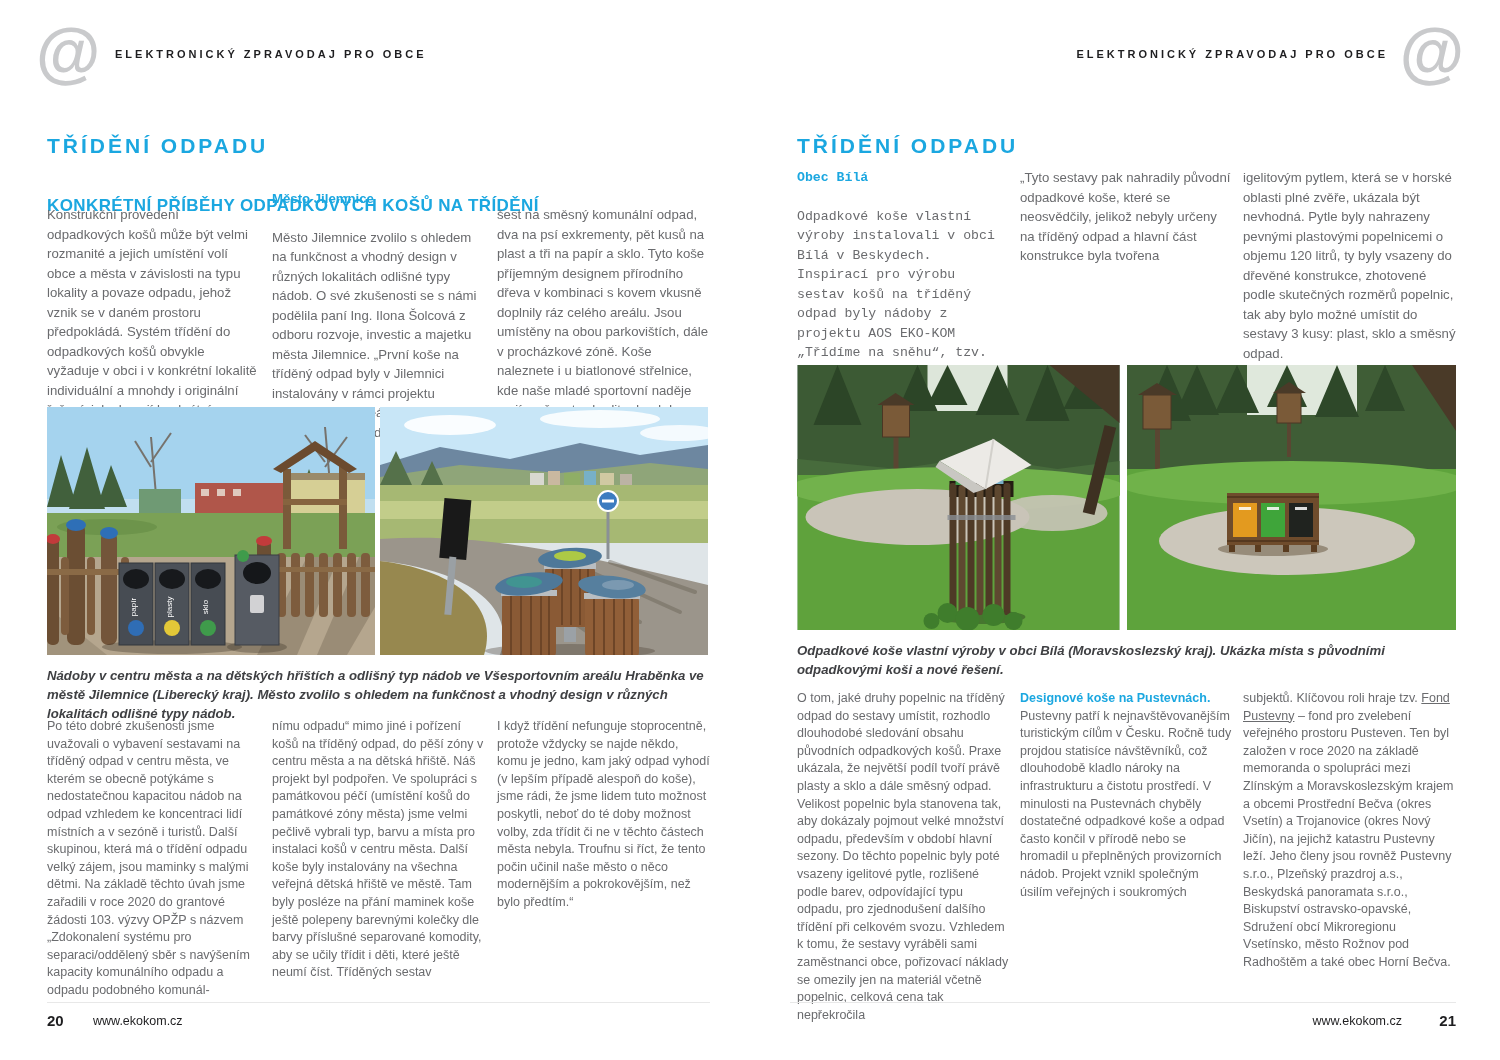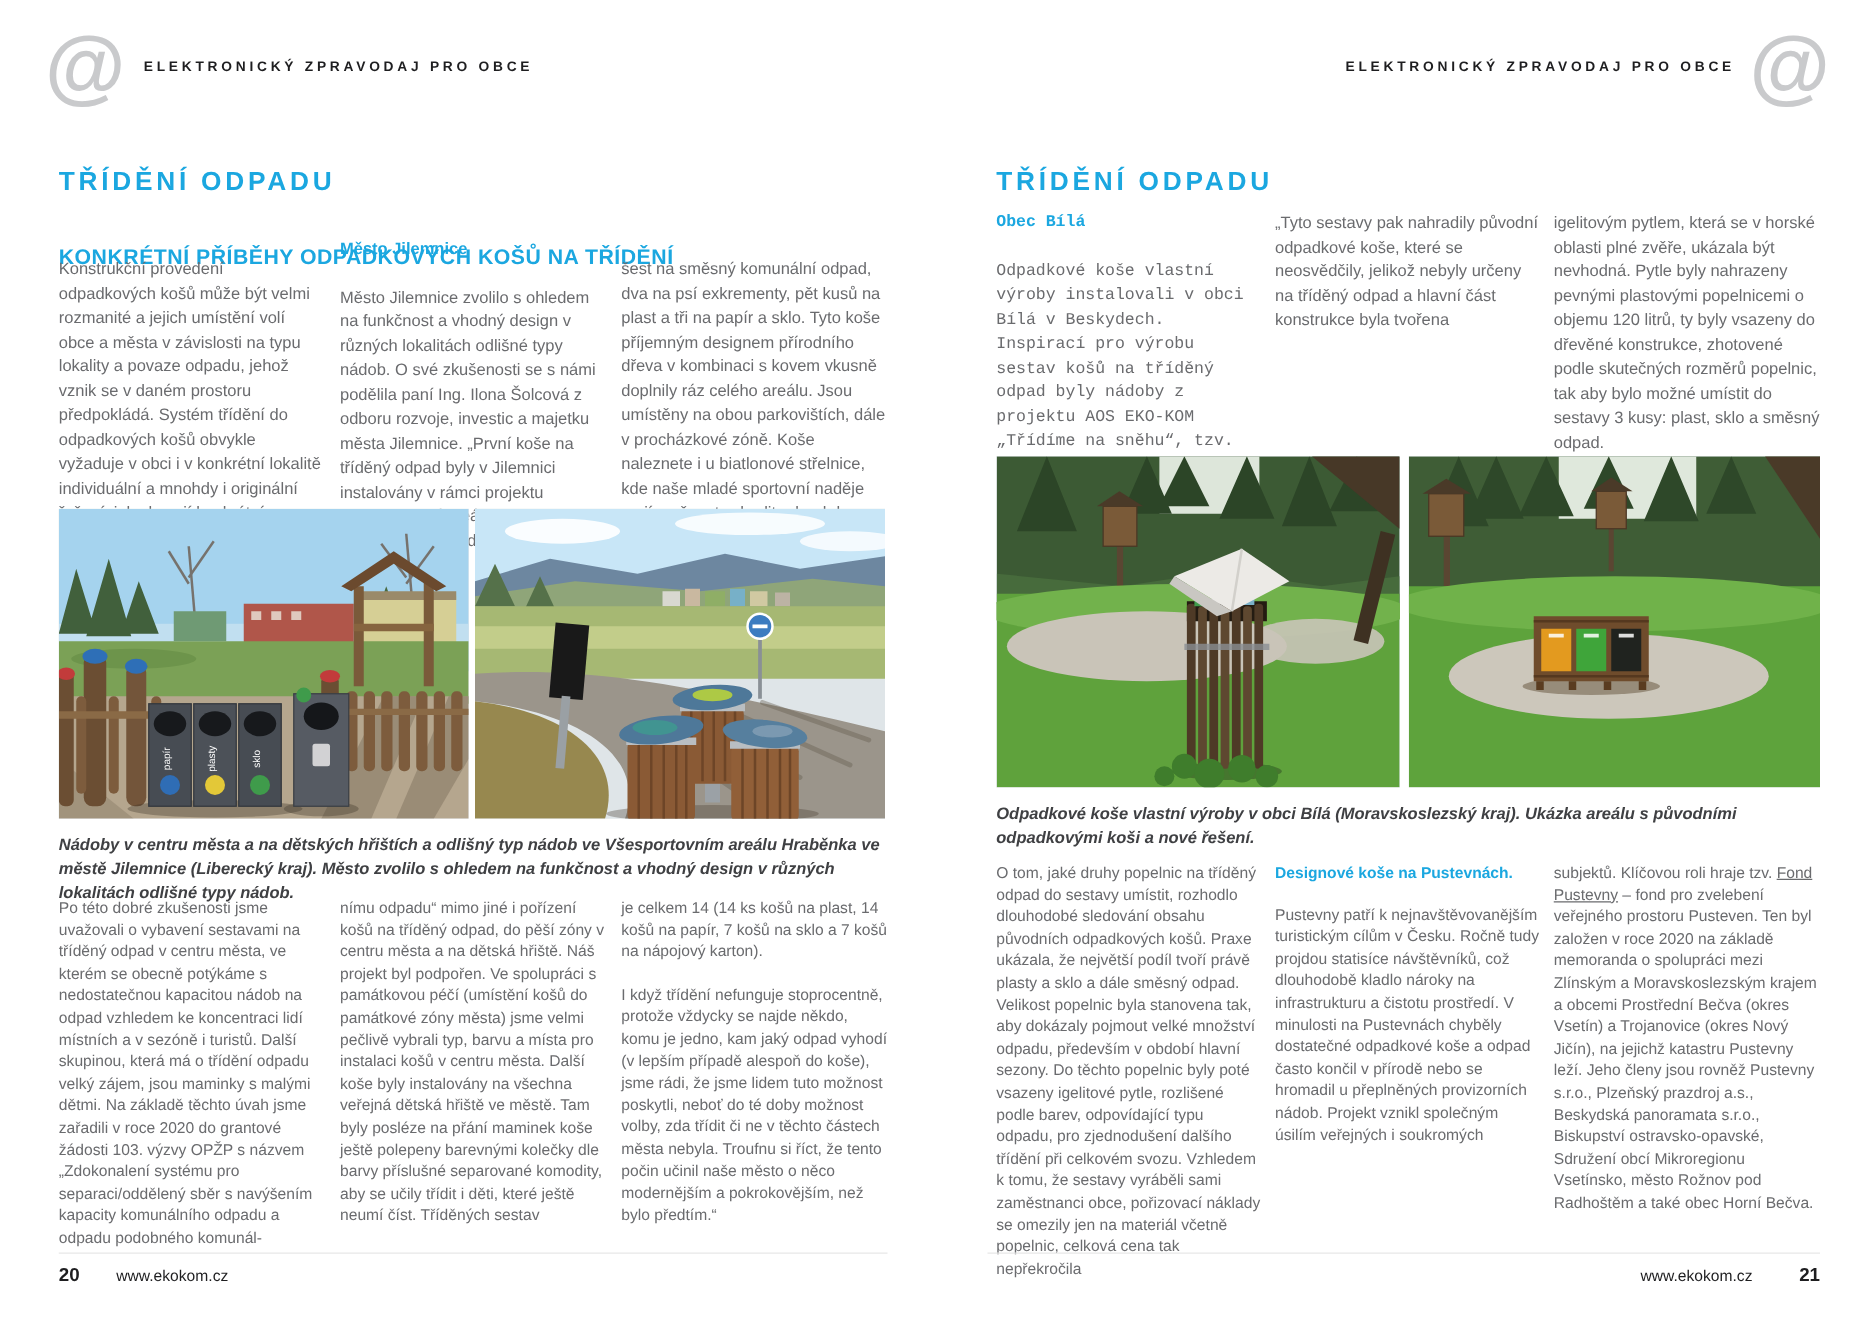--- a/index.html
+++ b/index.html
@@ -210,21 +210,20 @@
     </g>
   </g>
 </svg>
 </div>
 
 <div class="abs caption" style="left:47px;top:666px;">Nádoby v centru města a na dětských hřištích a odlišný typ nádob ve Všesportovním areálu Hraběnka ve městě Jilemnice (Liberecký kraj). Město zvolilo s ohledem na funkčnost a vhodný design v různých lokalitách odlišné typy nádob.</div>
 
 <div class="abs col-sm" style="left:47px;top:718px;">Po této dobré zkušenosti jsme uvažovali o vybavení sestavami na tříděný odpad v centru města, ve kterém se obecně potýkáme s nedostatečnou kapacitou nádob na odpad vzhledem ke koncentraci lidí místních a v sezóně i turistů. Další skupinou, která má o třídění odpadu velký zájem, jsou maminky s malými dětmi. Na základě těchto úvah jsme zařadili v roce 2020 do grantové žádosti 103. výzvy OPŽP s názvem „Zdokonalení systému pro separaci/oddělený sběr s navýšením kapacity komunálního odpadu a odpadu podobného komunál-</div>
 <div class="abs col-sm" style="left:272px;top:718px;">nímu odpadu“ mimo jiné i pořízení košů na tříděný odpad, do pěší zóny v centru města a na dětská hřiště. Náš projekt byl podpořen. Ve spolupráci s památkovou péčí (umístění košů do památkové zóny města) jsme velmi pečlivě vybrali typ, barvu a místa pro instalaci košů v centru města. Další koše byly instalovány na všechna veřejná dětská hřiště ve městě. Tam byly posléze na přání maminek koše ještě polepeny barevnými kolečky dle barvy příslušné separované komodity, aby se učily třídit i děti, které ještě neumí číst.  Tříděných sestav</div>
 <div class="abs col-sm" style="left:497px;top:718px;">
-  <p>je celkem 14 (14 ks košů na plast, 14 košů na papír, 7 košů na sklo a 7 košů na nápojový karton).</p>
   <p>I když třídění nefunguje stoprocentně, protože vždycky se najde někdo, komu je jedno, kam jaký odpad vyhodí (v lepším případě alespoň do koše), jsme rádi, že jsme lidem tuto možnost poskytli, neboť do té doby možnost volby, zda třídit či ne v těchto částech města nebyla. Troufnu si říct, že tento počin učinil naše město o něco modernějším a pokrokovějším, než bylo předtím.“</p>
 </div>
 
 <div class="abs footer-line" style="left:47px;top:1002px;width:663px;"></div>
 <div class="abs footer-num" style="left:47px;top:1012px;">20</div>
 <div class="abs footer-url" style="left:93px;top:1014px;">www.ekokom.cz</div>
 
 <div class="abs brand" style="right:112px;top:48px;">ELEKTRONICKÝ ZPRAVODAJ PRO OBCE</div>
 <div class="abs at-logo" style="right:36px;top:22px;">@</div>
 
@@ -323,25 +322,25 @@
     <g fill="#5a3c20">
       <rect x="102" y="180" width="6" height="7"></rect>
           <rect x="128" y="180" width="6" height="7"></rect>
       <rect x="156" y="180" width="6" height="7"></rect>
           <rect x="184" y="180" width="6" height="7"></rect>
     </g>
   </g>
 </svg>
 </div>
 
-<div class="abs caption" style="left:797px;top:641px;">Odpadkové koše vlastní výroby v obci Bílá (Moravskoslezský kraj). Ukázka areálu s původními odpadkovými koši a nové řešení.</div>
+<div class="abs caption" style="left:797px;top:641px;">Odpadkové koše vlastní výroby v obci Bílá (Moravskoslezský kraj). Ukázka místa s původními odpadkovými koši a nové řešení.</div>
 
 <div class="abs col-sm" style="left:797px;top:690px;">O tom, jaké druhy popelnic na tříděný odpad do sestavy umístit, rozhodlo dlouhodobé sledování obsahu původních odpadkových košů. Praxe ukázala, že největší podíl tvoří právě plasty a sklo a dále směsný odpad. Velikost popelnic byla stanovena tak, aby dokázaly pojmout velké množství odpadu, především v období hlavní sezony. Do těchto popelnic byly poté vsazeny igelitové pytle, rozlišené podle barev, odpovídající typu odpadu, pro zjednodušení dalšího třídění při celkovém svozu. Vzhledem k tomu, že sestavy vyráběli sami zaměstnanci obce, pořizovací náklady se omezily jen na materiál včetně popelnic, celková cena tak nepřekročila</div>
 <div class="abs col-sm" style="left:1020px;top:690px;">
-  <p class="col-head" style="margin-bottom:16px;">Designové koše na Pustevnách.</p>
+  <p class="col-head" style="margin-bottom:0;">Designové koše na Pustevnách.</p>
   <span>Pustevny patří k nejnavštěvovanějším turistickým cílům v Česku. Ročně tudy projdou statisíce návštěvníků, což dlouhodobě kladlo nároky na infrastrukturu a čistotu prostředí. V minulosti na Pustevnách chyběly dostatečné odpadkové koše a odpad často končil v přírodě nebo se hromadil u přeplněných provizorních nádob. Projekt vznikl společným úsilím veřejných i soukromých</span>
 </div>
 <div class="abs col-sm" style="left:1243px;top:690px;">
   <span>subjektů. Klíčovou roli hraje tzv. </span><span class="u">Fond Pustevny</span><span> – fond pro zvelebení veřejného prostoru Pusteven. Ten byl založen v roce 2020 na základě memoranda o spolupráci mezi Zlínským a Moravskoslezským krajem a obcemi Prostřední Bečva (okres Vsetín) a Trojanovice (okres Nový Jičín), na jejichž katastru Pustevny leží. Jeho členy jsou rovněž Pustevny s.r.o., Plzeňský prazdroj a.s., Beskydská panoramata s.r.o., Biskupství ostravsko-opavské, Sdružení obcí Mikroregionu Vsetínsko, město Rožnov pod Radhoštěm a také obec Horní Bečva.</span>
 </div>
 
 <div class="abs footer-line" style="left:790px;top:1002px;width:666px;"></div>
 <div class="abs footer-url" style="right:98px;top:1014px;">www.ekokom.cz</div>
 <div class="abs footer-num" style="right:44px;top:1012px;">21</div>
 

